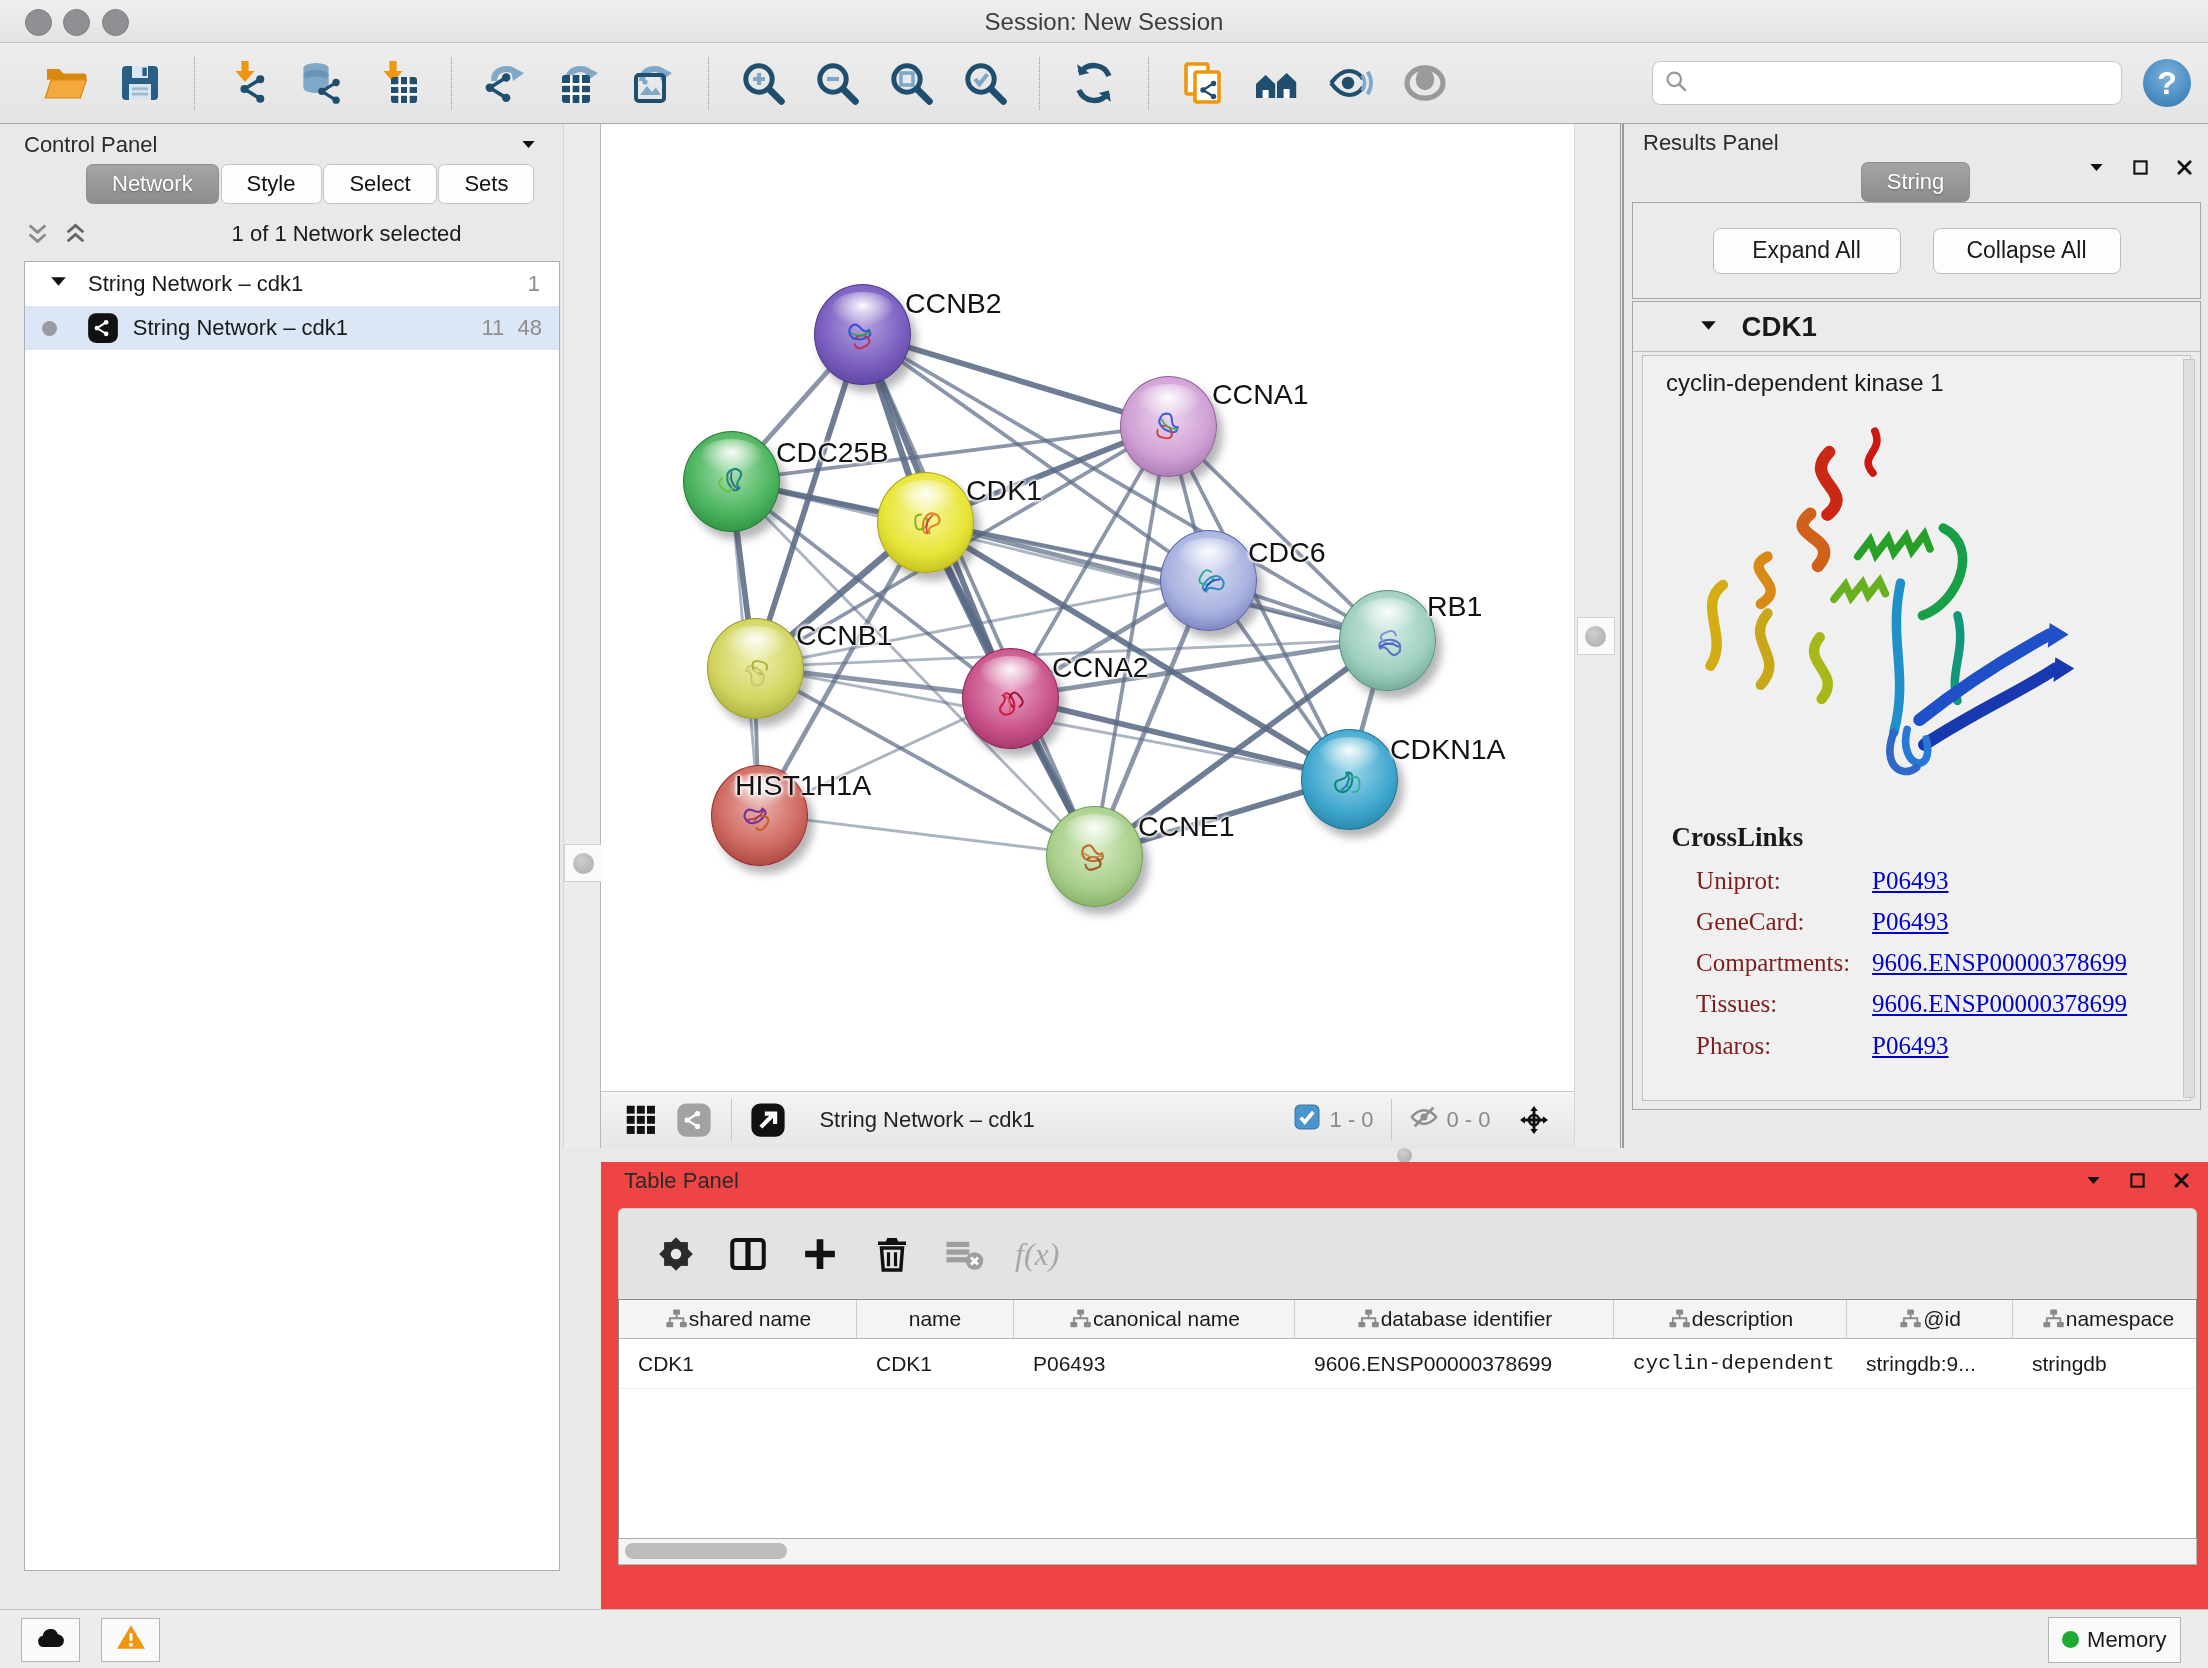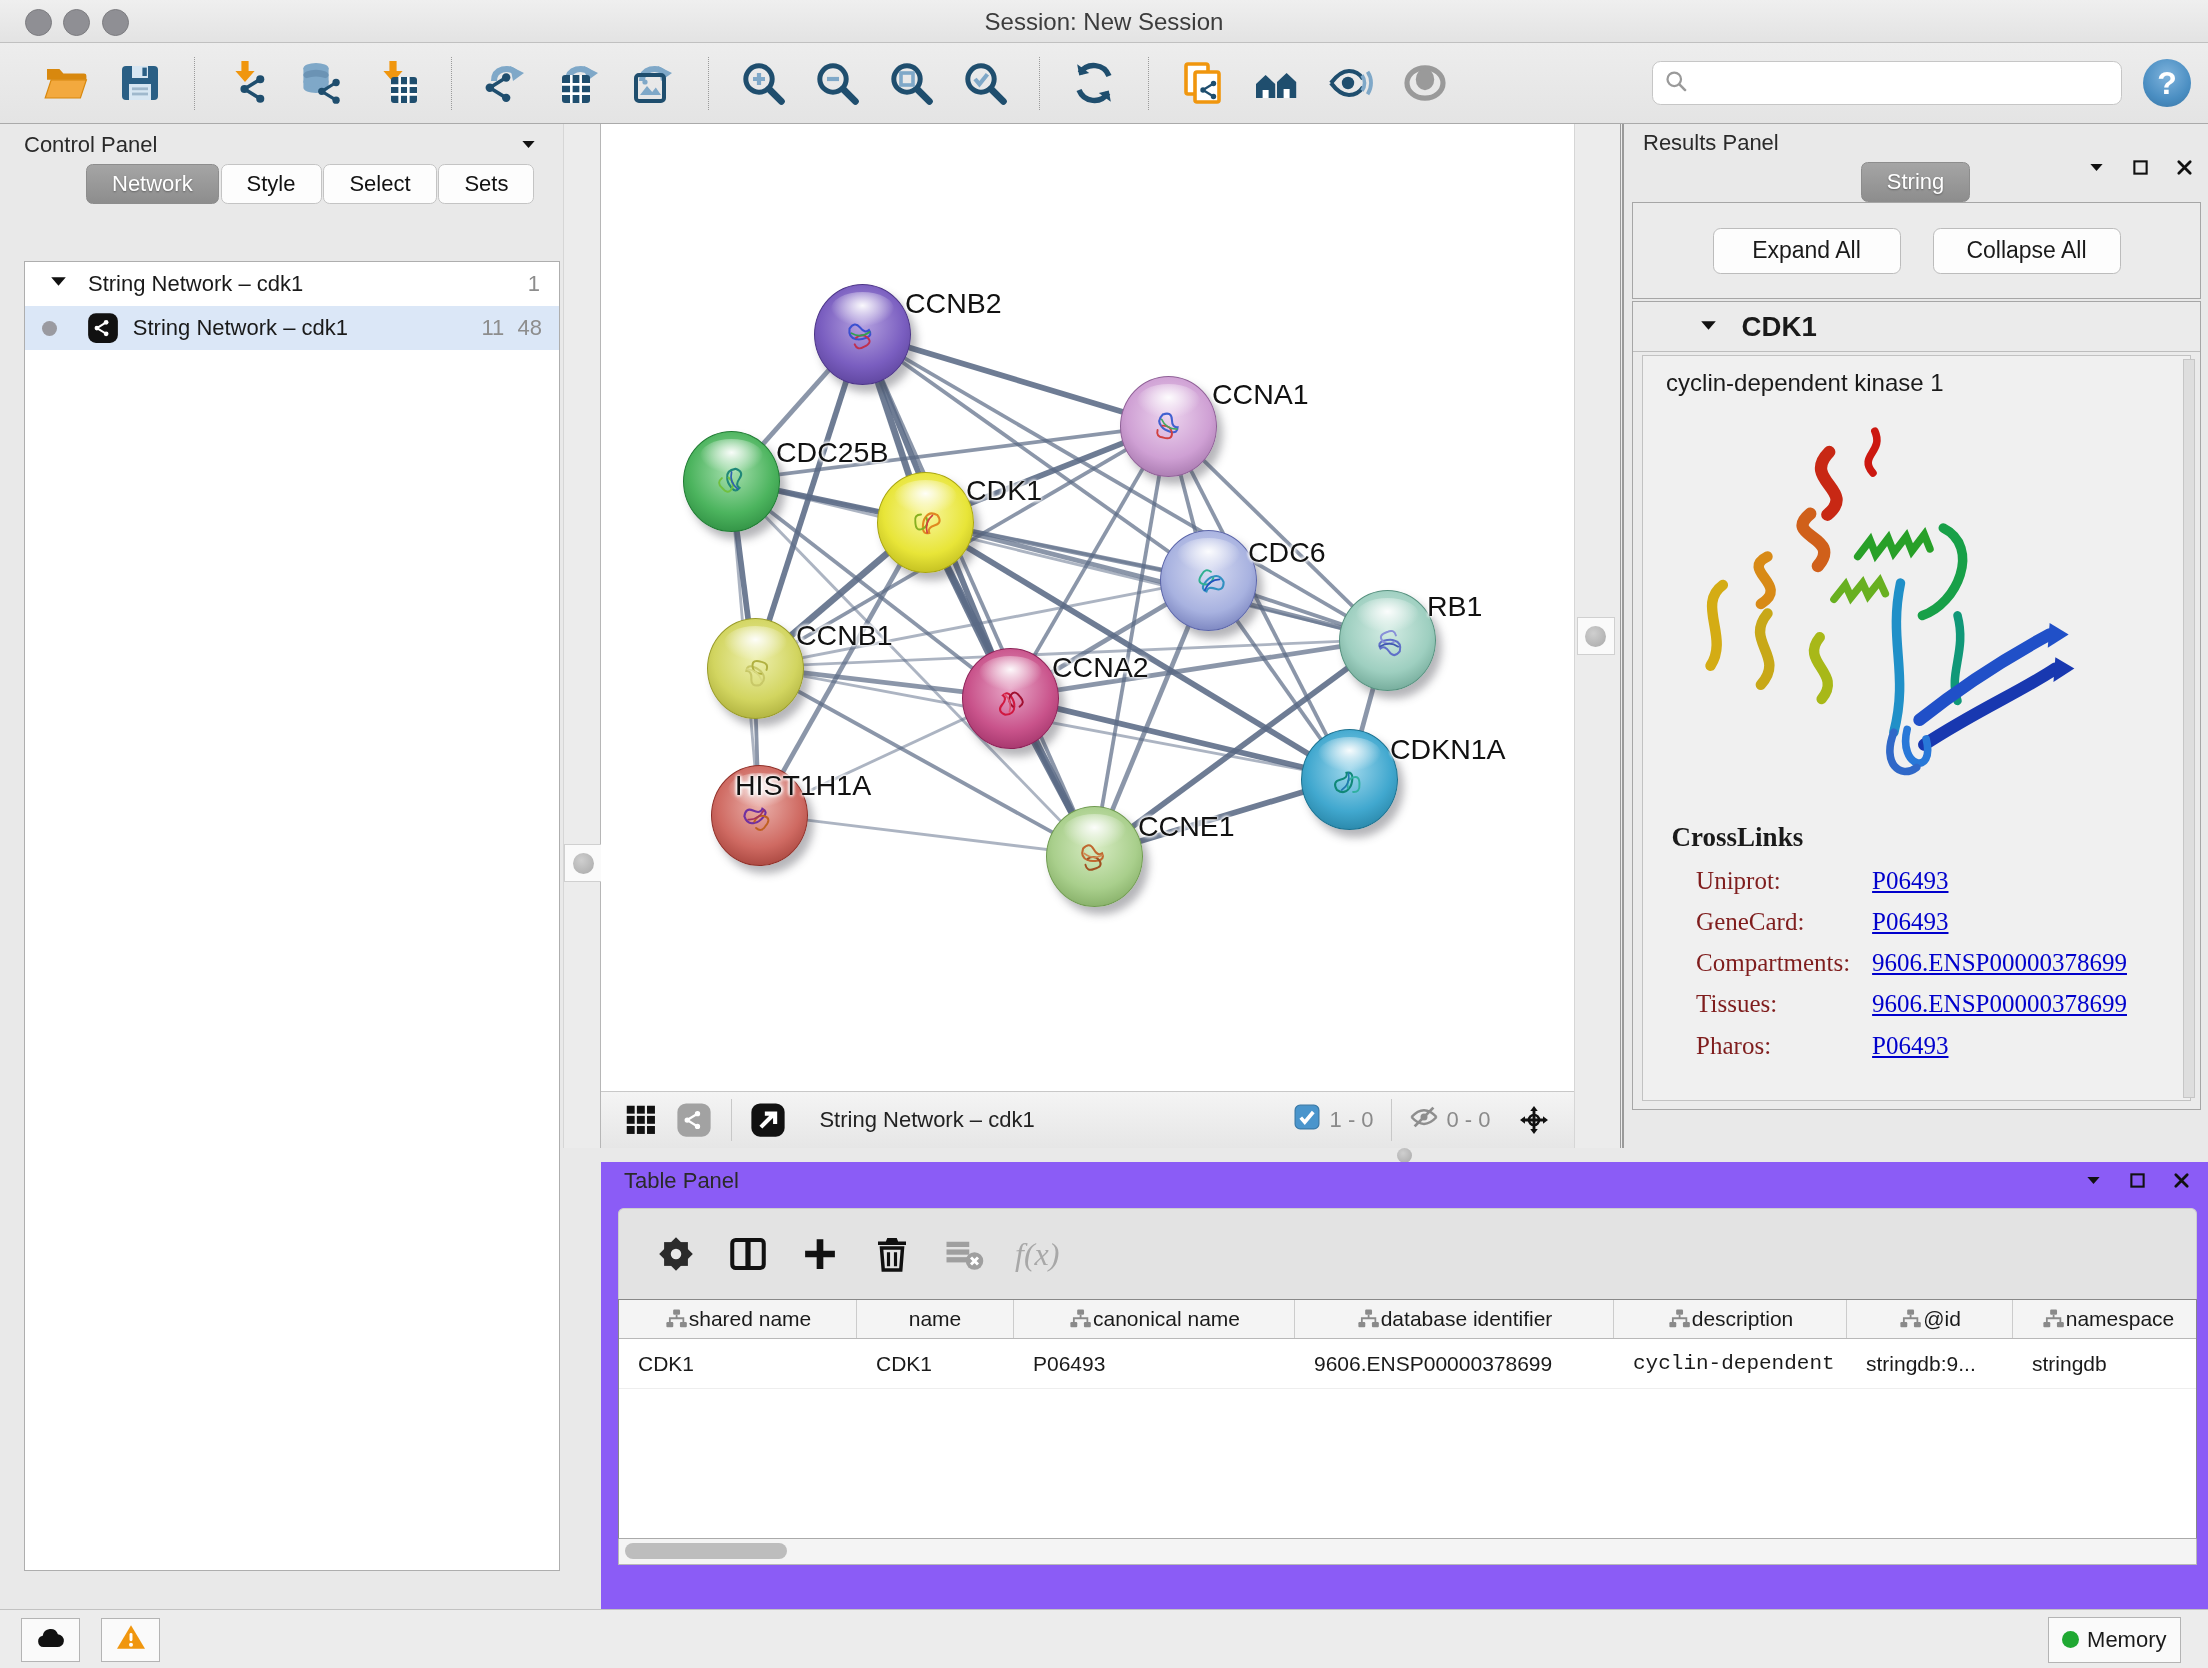--- a/index.html
+++ b/index.html
@@ -95,21 +95,21 @@
   .gene-body{position:absolute;left:9.5px;right:9.5px;top:53px;bottom:7.6px;background:#f0f0f0;
      border:1px solid #c2c2c2;overflow:hidden;}
   .gene-desc{font-size:24px;margin:13.3px 0 0 23px;}
   .protein{margin:17px 0 0 34px;}
   .xl-head{font-family:"Liberation Serif",serif;font-weight:bold;font-size:27px;margin:25px 0 0 28.5px;}
   .xl-row{display:flex;font-family:"Liberation Serif",serif;font-size:25px;margin:13.3px 0 0 53px;}
   .xl-label{width:176px;color:#7f1d1d;}
   .xl-link{color:#0000cc;text-decoration:underline;}
   .rp-scroll{position:absolute;right:5.7px;top:57px;bottom:11.4px;width:9.5px;background:#dedede;border:1px solid #c6c6c6;}
   
-  .table-panel{position:absolute;left:601px;top:1162px;width:1607px;height:447px;background:#8b5cf6;}
+  .table-panel{position:absolute;left:601px;top:1162px;width:1607px;height:447px;background:#ef4444;}
   .tp-head{position:absolute;left:23px;right:15px;top:5.7px;display:flex;align-items:center;}
   .tp-toolbar{position:absolute;left:17px;right:11.4px;top:46px;height:91px;background:#e3e3e3;
      border:1px solid #cdcdcd;border-bottom:none;border-radius:5.7px 5.7px 0 0;
      display:flex;align-items:center;padding-left:21px;box-sizing:border-box;}
   .tp-tbtn{width:53px;height:53px;margin:0 9.5px;display:flex;align-items:center;justify-content:center;}
   .tp-tbtn svg{width:42px;height:42px;}
   .fx-label{font-family:"Liberation Serif",serif;font-style:italic;font-size:32px;color:#a8a8a8;margin-left:15px;}
   .tp-table{position:absolute;left:17px;right:11.4px;top:137px;height:240px;background:#fff;
      border:1.9px solid #888;border-bottom:1px solid #aaa;box-sizing:border-box;overflow:hidden;}
   .tp-header{display:flex;height:38px;background:#f4f4f4;border-bottom:1px solid #b8b8b8;}
@@ -342,20 +342,38 @@
             </svg>
           </span>
       </span>
     </div>
     <div class="cp-tabs" id="cp-tabs">
         <span class="tab active">Network</span>
         <span class="tab">Style</span>
         <span class="tab">Select</span>
         <span class="tab">Sets</span>
       </div>
+    <div class="cp-selrow">
+      <span class="chev">
+          <svg viewBox="0 0 24 24" width="100%" height="100%">
+            <path d="M5 4l7 6 7-6M5 12l7 6 7-6" stroke="#8a8a8a" stroke-width="2.6" fill="none"></path>
+          </svg>
+        </span>
+      <span class="chev">
+          <svg viewBox="0 0 24 24" width="100%" height="100%">
+            <path d="M5 10l7-6 7 6M5 18l7-6 7 6" stroke="#666" stroke-width="2.6" fill="none"></path>
+          </svg>
+        </span>
+      <span class="selstatus">1 of 1 Network selected</span>
+      <span class="gearbtn"><svg viewBox="0 0 24 24" width="100%" height="100%">
+            <rect x="5.2" y="5.2" width="13.6" height="13.6" fill="#2b2b2b"></rect>
+            <rect x="5.2" y="5.2" width="13.6" height="13.6" fill="#2b2b2b" transform="rotate(45 12 12)"></rect>
+            <circle cx="12" cy="12" r="3" fill="#e9e9e9"></circle>
+          </svg></span>
+    </div>
     <div class="net-tree">
       <div class="tree-row">
         <span style="margin:0 17px 0 21px;width:25px;"><svg viewBox="0 0 24 24" width="100%" height="100%">
               <path d="M5 8l7 8 7-8z" fill="#111"></path>
             </svg></span>
         <span>String Network – cdk1</span>
         <span class="tr-count" style="margin-left:auto;margin-right:19px;">1</span>
       </div>
       <div class="tree-row selected">
         <span style="width:15px;height:15px;border-radius:50%;background:#9a9aa0;margin:0 28.5px 0 17px;"></span>

